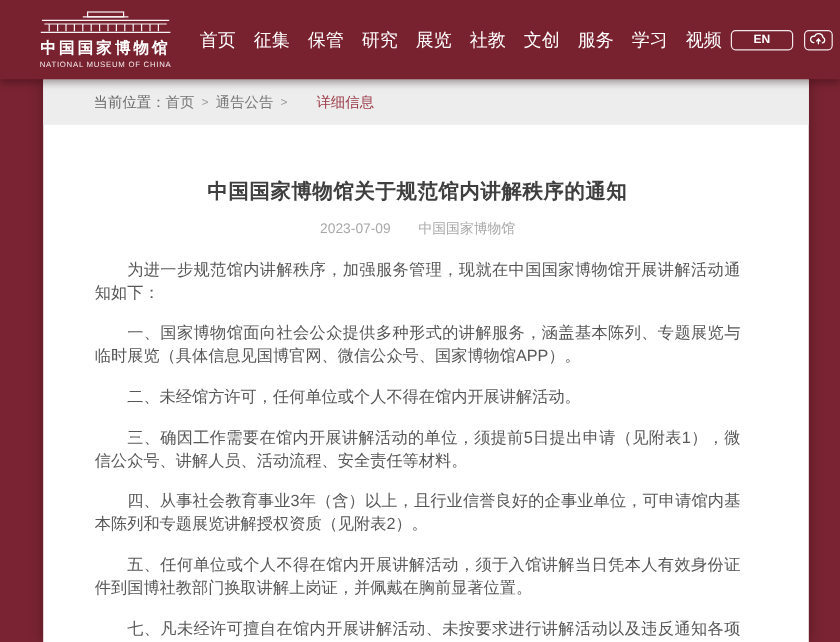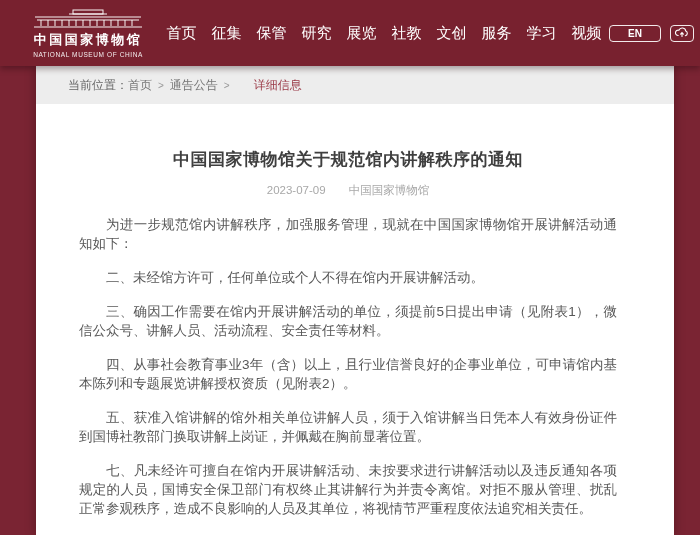--- a/index.html
+++ b/index.html
@@ -58,21 +58,21 @@
     background: #ffffff;
     box-shadow: 0 0 10px rgba(25, 0, 6, 0.35);
     overflow: hidden;
     position: relative;
     z-index: 1;
   }
   .breadcrumb {
     height: 38px;
     background: #ededed;
     display: flex; align-items: center;
-    padding-left: 32px;
+    padding-left: 42px;
     font-size: 12px; color: #666;
   }
   .breadcrumb a { color: #777; text-decoration: none; cursor: pointer; }
   .breadcrumb .sep { color: #999; font-size: 10px; margin: 0 6px; }
   .breadcrumb .current { color: #9b3a47; margin-left: 18px; }
   .breadcrumb-label { color: #666; }
 
   .article { padding: 24px 42px 0 28px; }
   .article-title {
     margin: 20px 0 12px 0;
@@ -186,28 +186,29 @@
   <article class="article">
     <h1 class="article-title">中国国家博物馆关于规范馆内讲解秩序的通知</h1>
     <div class="article-meta">
       <span class="date">2023-07-09</span>
       <span class="source">中国国家博物馆</span>
     </div>
     <div class="article-body">
 
         <p>为进一步规范馆内讲解秩序，加强服务管理，现就在中国国家博物馆开展讲解活动通知如下：</p>
 
+        <p>一、国家博物馆面向社会公众提供多种形式的讲解服务，涵盖基本陈列、专题展览与临时展览（具体信息见国博官网、微信公众号、国家博物馆APP）。</p>
 
         <p>二、未经馆方许可，任何单位或个人不得在馆内开展讲解活动。</p>
 
         <p>三、确因工作需要在馆内开展讲解活动的单位，须提前5日提出申请（见附表1），微信公众号、讲解人员、活动流程、安全责任等材料。</p>
 
         <p>四、从事社会教育事业3年（含）以上，且行业信誉良好的企事业单位，可申请馆内基本陈列和专题展览讲解授权资质（见附表2）。</p>
 
-        <p>五、获准入馆讲解的馆外相关单位讲解人员，须于入馆讲解当日凭本人有效身份证件到国博社教部门换取讲解上岗证，并佩戴在胸前显著位置。</p>
+        <p>五、任何单位或个人不得在馆内开展讲解活动，须于入馆讲解当日凭本人有效身份证件到国博社教部门换取讲解上岗证，并佩戴在胸前显著位置。</p>
 
 
         <p>七、凡未经许可擅自在馆内开展讲解活动、未按要求进行讲解活动以及违反通知各项规定的人员，国博安全保卫部门有权终止其讲解行为并责令离馆。对拒不服从管理、扰乱正常参观秩序，造成不良影响的人员及其单位，将视情节严重程度依法追究相关责任。</p>
 
         <p>八、本通知自2023年7月16日起施行。</p>
       </div>
   </article>
 </main>
 
 </body></html>

